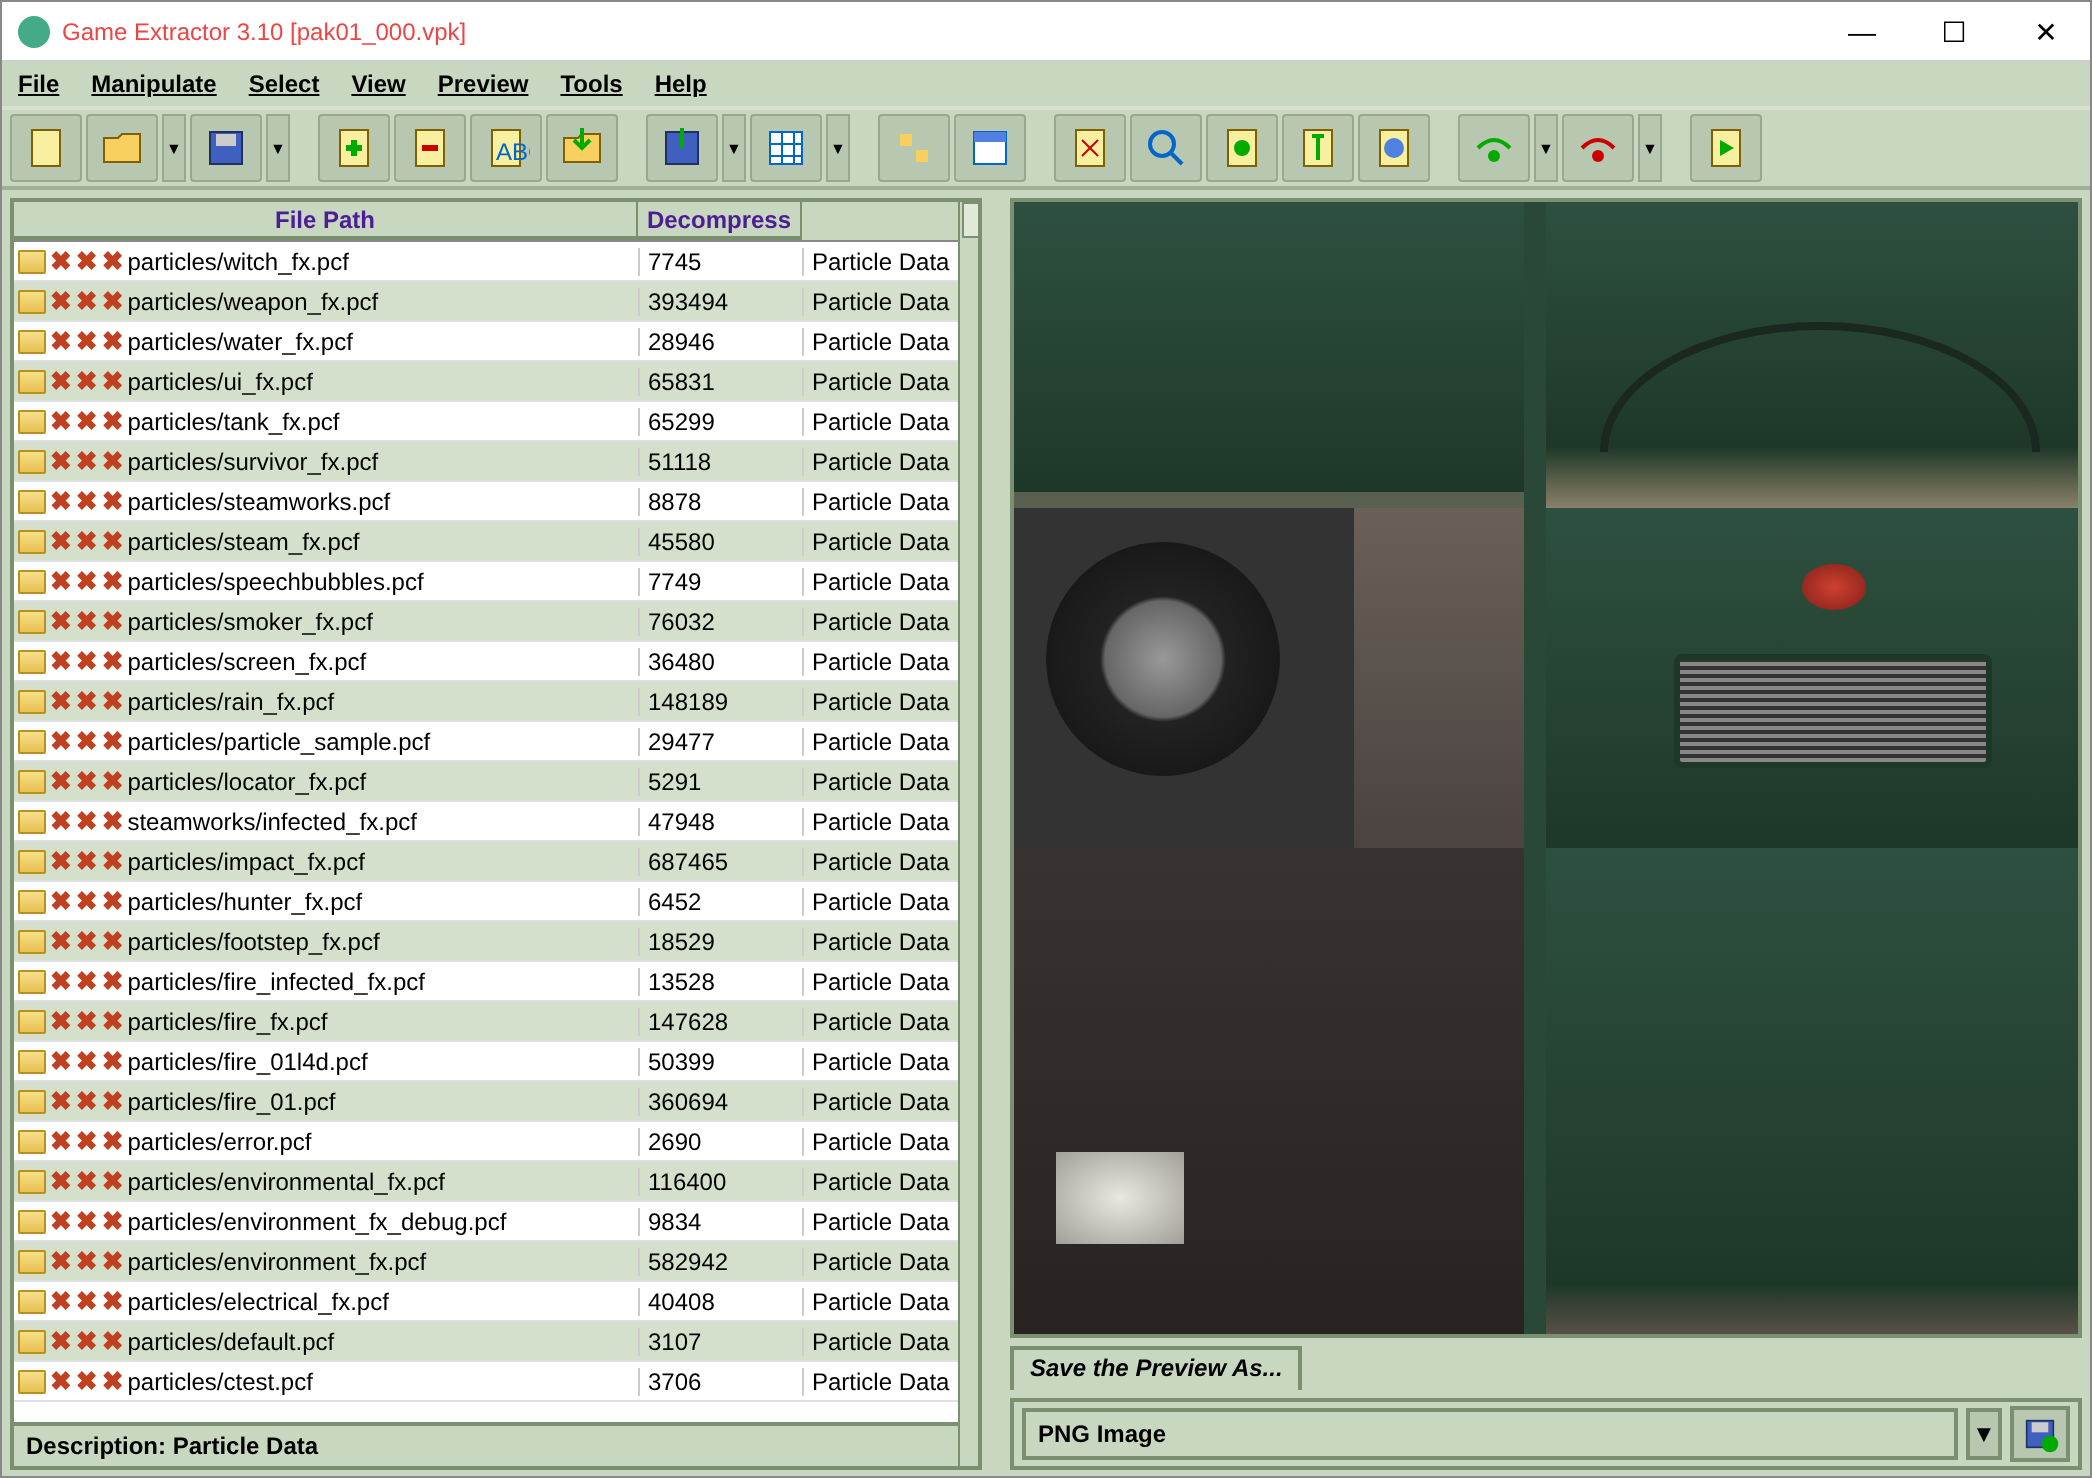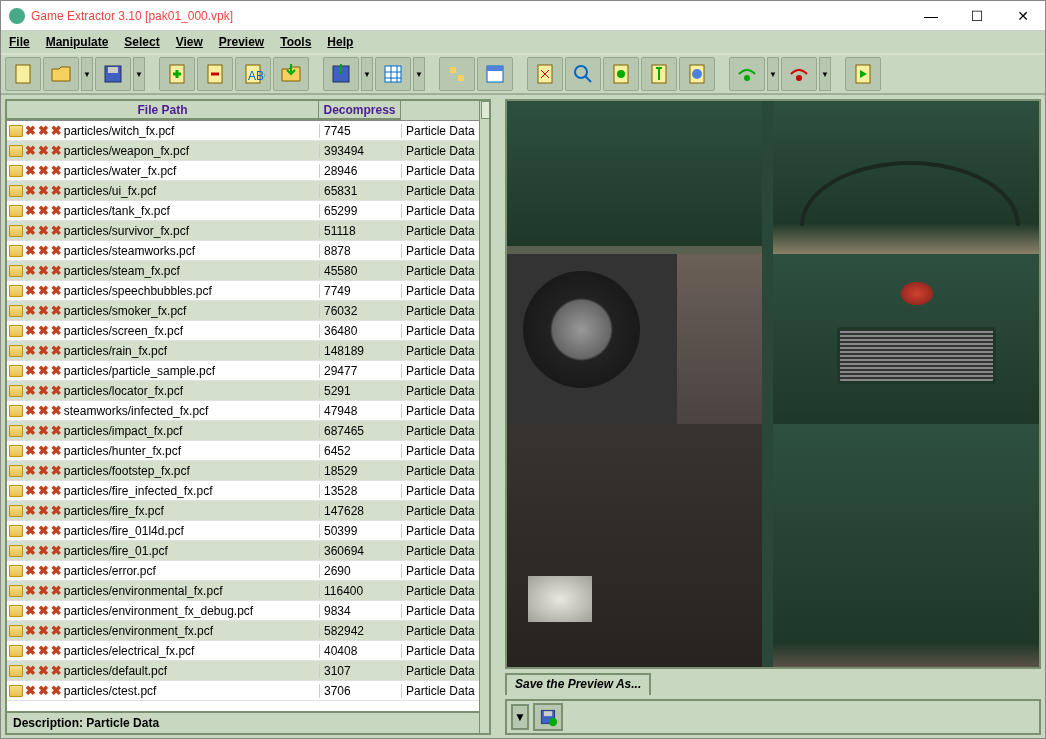--- a/index.html
+++ b/index.html
@@ -572,20 +572,21 @@
           <div class="grille"></div>
         <div class="seg seg6"></div>
           <div class="seg seg7"></div>
         <div class="plate"></div>
       </div>
     </div>
     <div class="save-tab-row">
       <div class="save-tab">Save the Preview As...</div>
     </div>
     <div class="save-row">
+      <div class="save-select">PNG Image</div>
       <div class="save-drop">▼</div>
       <div class="save-btn">
           <svg width="20" height="20" viewBox="0 0 24 24">
             <rect x="4" y="4" width="16" height="16" fill="#4060c0" stroke="#203060"></rect>
             <rect x="7" y="5" width="10" height="6" fill="#ccc"></rect>
             <circle cx="18" cy="18" r="5" fill="#0a0"></circle>
           </svg>
         </div>
     </div>
   </div>

